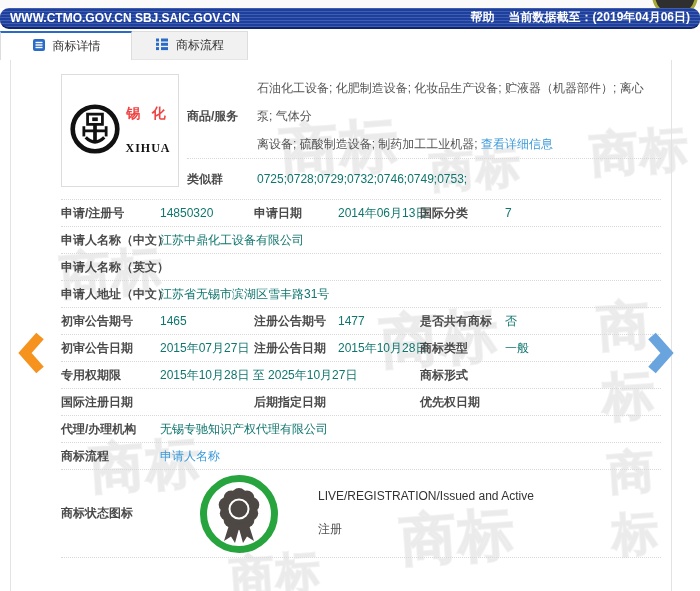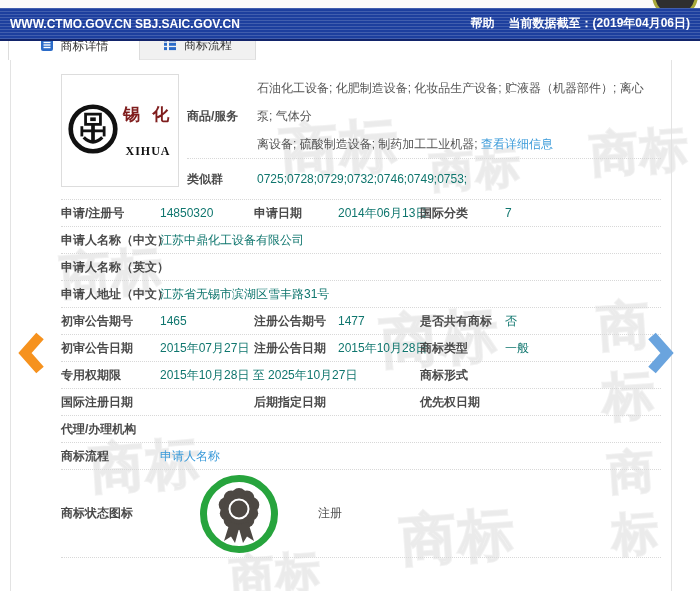--- a/index.html
+++ b/index.html
@@ -9,49 +9,49 @@
 
   
   .wm-layer { position:absolute; inset:0; z-index:0; pointer-events:none; }
   .wm { position:absolute; font-size:58px; font-weight:bold; color:rgba(190,190,190,.13);
         -webkit-text-stroke:2px rgba(175,175,175,.16); letter-spacing:2px; transform:rotate(-4deg); }
 
   
   .top-strip { position:absolute; left:0; top:0; width:700px; height:8px; background:#fafafa; z-index:2; }
   .corner-seal { position:absolute; left:652px; top:-28px; width:46px; height:46px; border-radius:50%;
         background:#2f2f2f; border:3px solid #a9a93a; z-index:3; }
-  .header-bar { position:absolute; left:0; top:8px; width:700px; height:33px; z-index:4;
+  .header-bar { position:absolute; left:0; top:8px; width:700px; height:21px; z-index:4;
         background:#1d3f9e;
         background-image:repeating-linear-gradient(180deg, rgba(255,255,255,.16) 0 1px, rgba(0,0,0,0) 1px 3px);
         border-bottom:2px solid #12246b;
         display:flex; align-items:center; justify-content:space-between;
-        padding:0 10px; color:#fff; font-weight:bold; }
+        padding:0 10px; color:#fff; font-weight:bold;border-radius:9px; }
   .header-right { display:flex; gap:14px; align-items:center; }
   .header-bar a { color:#fff; text-decoration:none; }
 
   
-  .tabs { position:absolute; left:8px; top:31px; height:29px; display:flex; z-index:2; }
+  .tabs { position:absolute; left:0; top:31px; height:29px; display:flex; z-index:2; }
   .tab { height:29px; display:flex; align-items:center; justify-content:center; gap:7px;
          color:#333; cursor:pointer; }
   .tab-active { width:132px; background:#fff; border-top:2px solid #2b6bc8;
          border-left:1px solid #ddd; border-right:1px solid #ddd; }
   .tab-idle { width:116px; background:#f1f1f1; border-top:1px solid #ddd;
          border-right:1px solid #ddd; border-bottom:1px solid #e5e5e5; }
 
   
   .panel { position:absolute; left:10px; top:60px; width:662px; height:531px; z-index:1;
          border-left:1px solid #e3e3e3; border-right:1px solid #e3e3e3;
          padding:14px 10px 0 50px; background:transparent; }
 
   
   .top-block { display:flex; }
   .logo-box { width:118px; height:113px; border:1px solid #ddd; background:#fff; flex:0 0 auto;
          display:flex; align-items:center; justify-content:center; gap:4px; }
-  .logo-cn { font-family:"Liberation Serif","DejaVu Serif",serif; font-weight:bold; font-size:17px;
-         color:#7f1d1d; letter-spacing:4px; white-space:nowrap; }
+  .logo-cn { font-family:"Liberation Serif","DejaVu Serif",serif; font-weight:bold; font-size:14px;
+         color:#ef4444; letter-spacing:4px; white-space:nowrap; }
   .logo-en { font-family:"Liberation Serif","DejaVu Serif",serif; font-weight:bold; font-size:12px;
          color:#111; letter-spacing:1px; margin-top:18px; }
   .goods-col { flex:1; margin-left:8px; display:flex; flex-direction:column; }
   .goods-row { display:flex; min-height:78px; align-items:center; border-bottom:1px dotted #d8d8d8; }
   .simgrp-row { display:flex; height:40px; align-items:center; }
   .fld-label { width:70px; flex:0 0 auto; font-weight:bold; color:#4a4a4a; }
   .goods-text { line-height:28px; color:#555; padding-right:14px; }
   .lnk { color:#3a9ad9; text-decoration:none; cursor:pointer; }
 
   
@@ -232,20 +232,21 @@
       <span class="lab">国际注册日期</span>
       <span class="val"></span>
       <span class="lab">后期指定日期</span>
       <span class="val"></span>
       <span class="lab">优先权日期</span>
       <span class="val"></span>
     </div>
 
     <div class="drow">
       <span class="lab">代理/办理机构</span>
+      <span class="val span-all">无锡专驰知识产权代理有限公司</span>
     </div>
 
     <div class="drow">
       <span class="lab">商标流程</span>
       <a class="lnk span-all">申请人名称</a>
     </div>
 
     <div class="status-row">
       <span class="status-label">商标状态图标</span>
       <span class="badge-wrap">
@@ -265,18 +266,19 @@
                 <circle r="7.5" cx="-7.9" cy="-10.9"></circle>
               <circle r="15"></circle>
               <circle r="9.5" fill="none" stroke="#fff" stroke-width="2"></circle>
             </g>
             <path d="M31 48 L25 67 L32 62.5 L36 69 L41 51 Z"></path>
             <path d="M49 48 L55 67 L48 62.5 L44 69 L39 51 Z"></path>
           </g>
         </svg>
       </span>
       <span class="status-text">
+        <div class="l1">LIVE/REGISTRATION/Issued and Active</div>
         <div class="l2">注册</div>
       </span>
     </div>
 
   </div>
 </div>
 
 </body></html>

